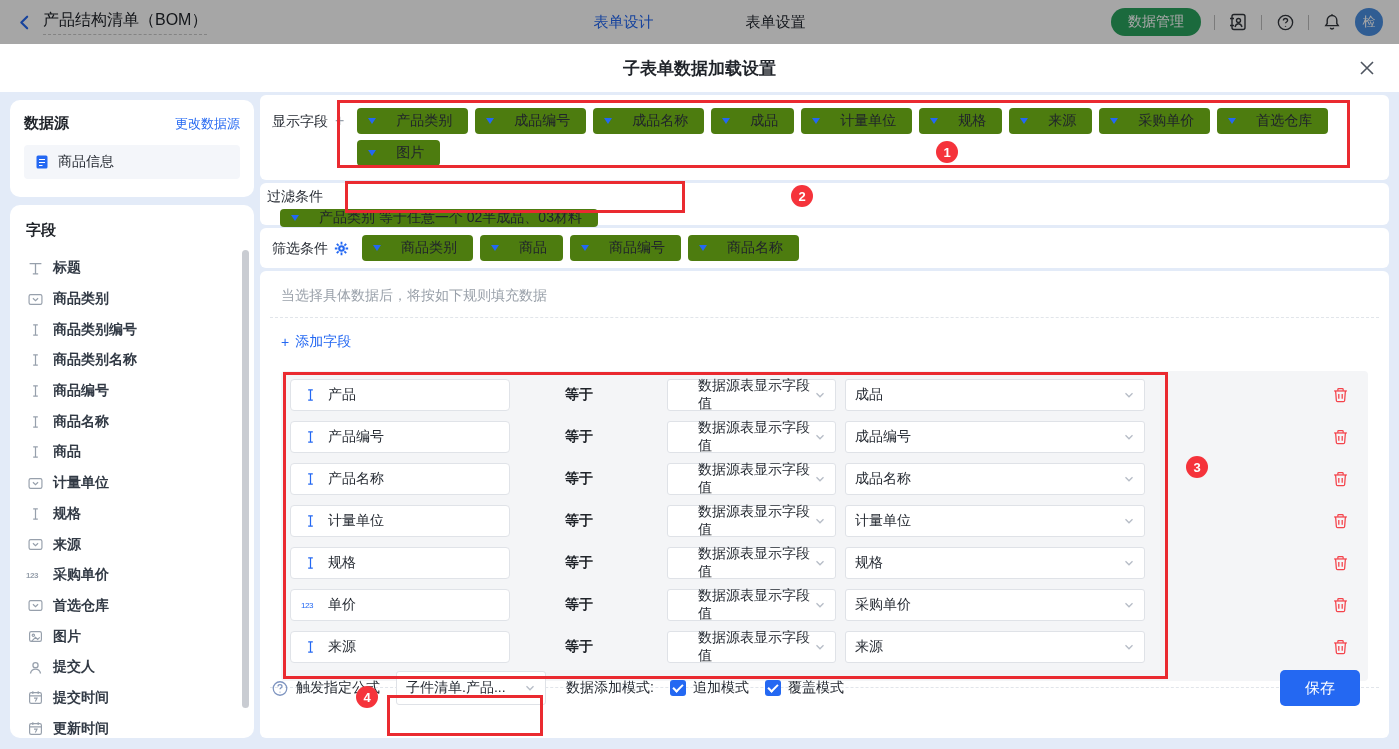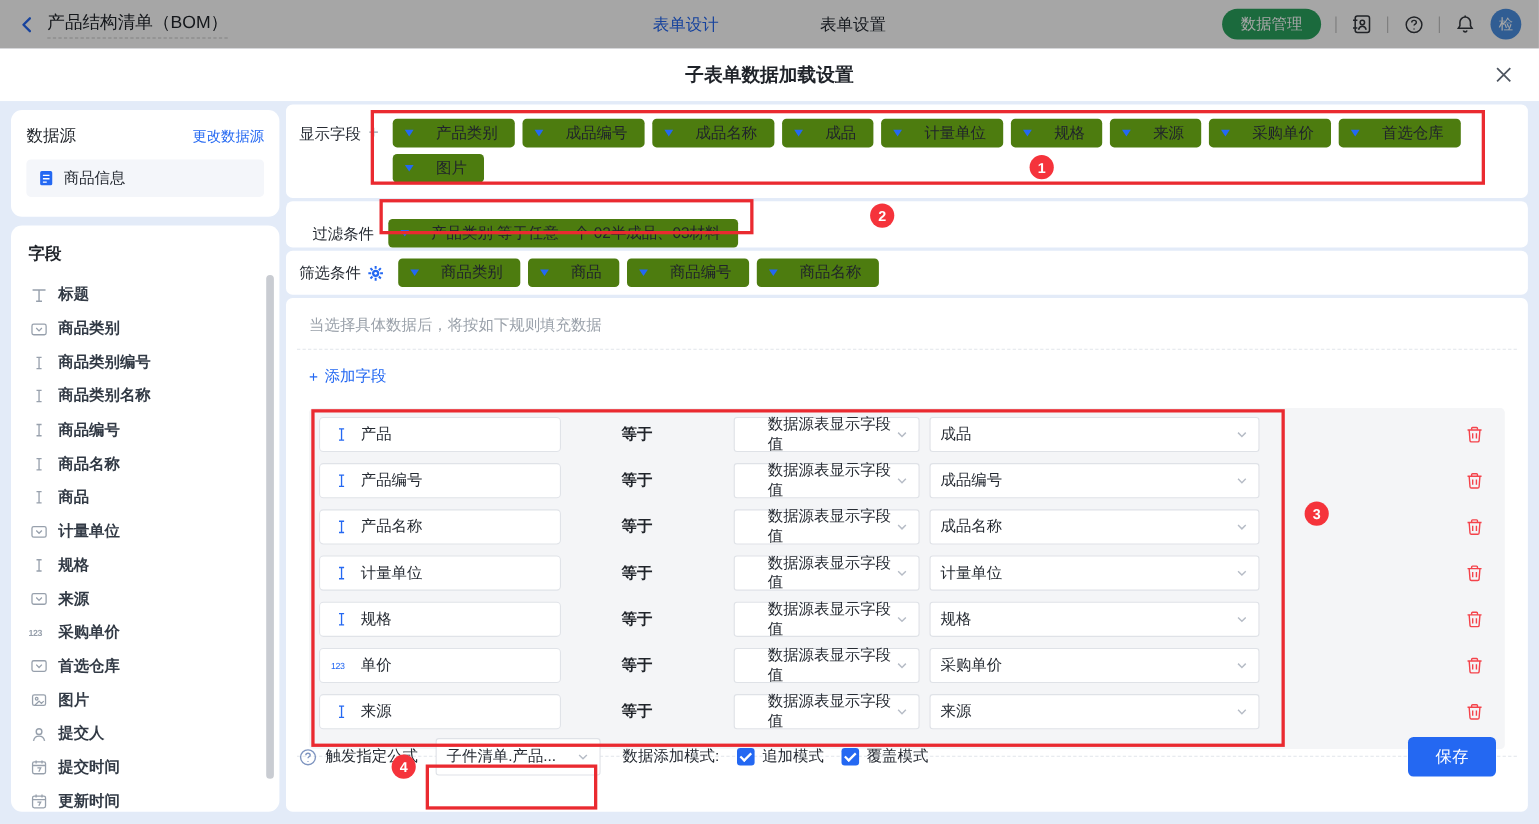--- a/index.html
+++ b/index.html
@@ -29,21 +29,21 @@
   .modal-title { position:absolute; inset:0; display:flex; align-items:center; justify-content:center;
                  font-size:17px; font-weight:bold; color:#1f2329; }
   .close-btn { position:absolute; right:22px; top:14px; width:20px; height:20px; color:#4e5560; cursor:pointer; }
 
   
   .content { position:absolute; left:0; top:92px; width:1399px; height:657px; background:#e3ebf8; }
   .card { position:absolute; background:#fff; border-radius:10px; }
 
   .card-ds { left:10px; top:8px; width:244px; height:97px; padding:14px 14px 0; }
   .ds-head { display:flex; justify-content:space-between; align-items:center; }
-  .ds-title { font-size:15px; font-weight:normal; color:#1f2329; }
+  .ds-title { font-size:15px; font-weight:bold; color:#1f2329; }
   .ds-link { font-size:13px; color:#2468f2; cursor:pointer; }
   .ds-item { margin-top:12px; height:34px; background:#f4f6fa; border-radius:4px; display:flex;
              align-items:center; gap:8px; padding:0 10px; font-size:14px; color:#262b33; cursor:pointer; }
   .doc-ic { color:#2468f2; display:flex; }
 
   .card-fields { left:10px; top:113px; width:244px; height:533px; padding:16px 0 0 16px; overflow:hidden; }
   .fields-title { font-size:15px; font-weight:bold; color:#1f2329; }
   .field-list { margin-top:13px; list-style:none; }
   .field-item { height:30.7px; display:flex; align-items:center; gap:9px; font-size:14px; color:#323a45; cursor:pointer;font-weight:bold; }
   .f-icon { width:18px; display:flex; justify-content:center; align-items:center; color:#97a0ac; }
@@ -52,21 +52,21 @@
   .sec { position:absolute; left:260px; width:1129px; background:#fff; border-radius:6px; }
   .sec-a { top:3px; height:85px; padding:13px 0 0 12px; display:flex; align-items:flex-start; }
   .row-label { font-size:14px; color:#262b33; line-height:26px; white-space:nowrap; }
   .plus-gray { color:#99a1ac; margin-left:7px; font-size:16px; line-height:26px; cursor:pointer; }
   .tags-col { margin-left:13px; display:flex; flex-direction:column; gap:6px; }
   .tag-row { display:flex; gap:7px; }
   .tag { height:26px; background:#4d7c0f; border-radius:4px; display:flex; align-items:center; gap:20px;
          padding:0 16px 0 11px; font-size:14px; color:#20242b; white-space:nowrap; cursor:pointer; }
   .tri { width:0; height:0; border-left:4.5px solid transparent; border-right:4.5px solid transparent;
          border-top:6px solid #2468f2; }
-  .sec-b { top:91px; height:42px; display:flex; align-items:flex-end; padding-left:24px; }
+  .sec-b { top:91px; height:42px; display:flex; align-items:flex-start; padding-left:7px;flex-direction:column; }
   .sec-b .tag { margin-left:13px; }
   .sec-c { top:136px; height:40px; display:flex; align-items:center; padding-left:12px; }
   .gear-ic { color:#2468f2; margin-left:6px; display:flex; cursor:pointer; }
   .sec-c .tag-row { margin-left:13px; }
 
   .sec-d { top:179px; height:467px; }
   .note { position:absolute; left:21px; top:16px; font-size:14px; color:#9aa1aa; }
   .dash1 { position:absolute; left:10px; right:10px; top:46px; border-top:1px dashed #e1e5ea; }
   .add-field { position:absolute; left:21px; top:62px; font-size:14px; color:#2468f2; display:flex;
                gap:6px; align-items:center; cursor:pointer; }

